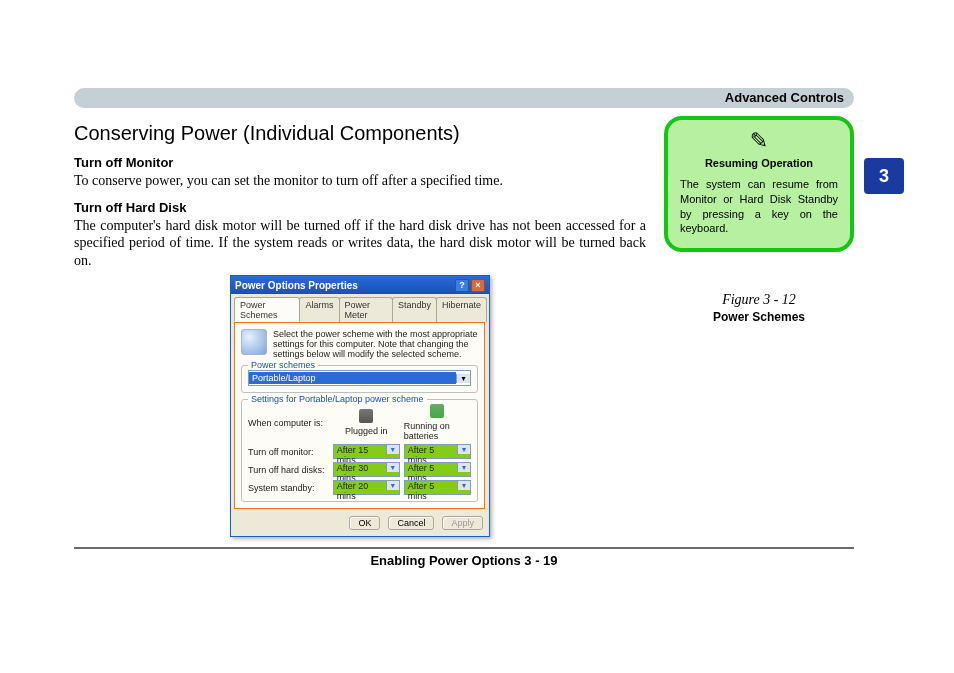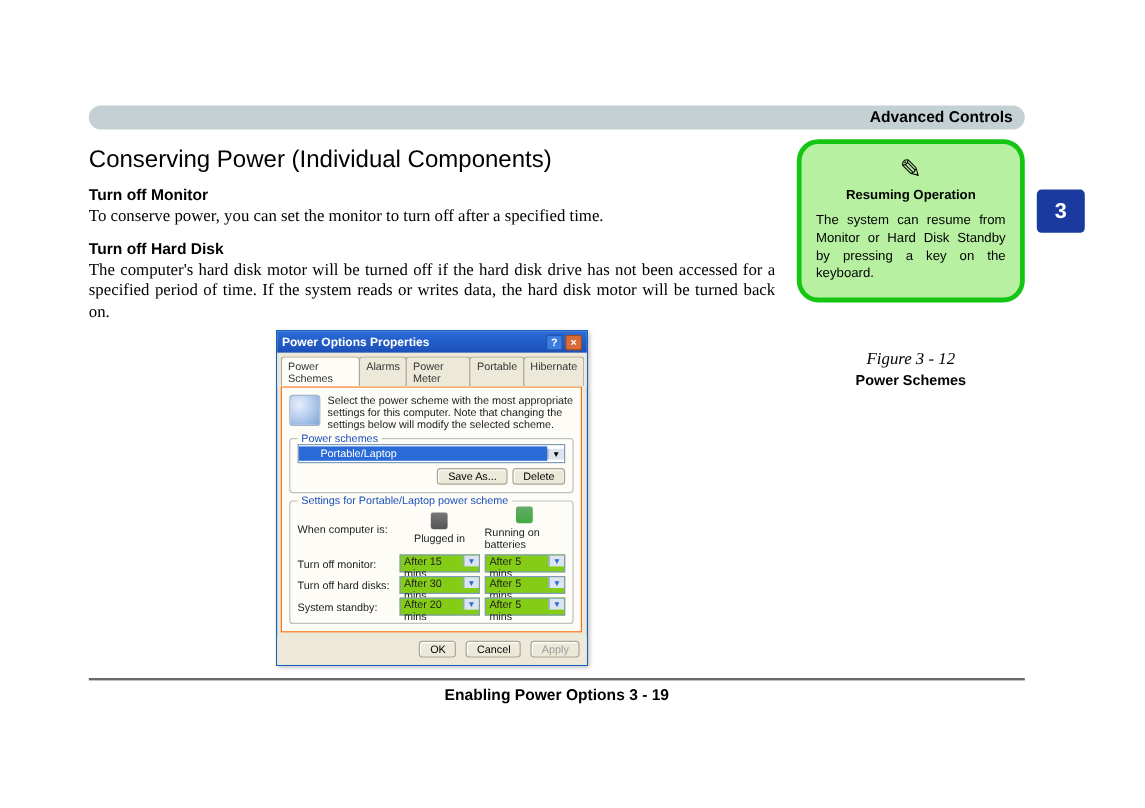--- a/index.html
+++ b/index.html
@@ -206,21 +206,21 @@
     width: 100%;
     height: 16px;
     background: #fff;
     border: 1px solid #7f9db9;
     display: flex; align-items: center;
     font-size: 9px;
   }
   .combo-sel {
     flex:1;
     background:#2a6bd8; color:#fff;
-    padding: 1px 18px;
+    padding: 1px 3px;
   }
   .combo .drop {
     width: 14px; text-align:center; background:#dbe4ef;
     border-left:1px solid #7f9db9; font-size:8px;
   }
   .btn {
     background: #ece9d8;
     border: 1px solid #aca899;
     border-radius: 3px;
     padding: 1px 8px;
@@ -302,38 +302,34 @@
           <div class="dlg-titlebar">
             <span>Power Options Properties</span>
             <span class="spacer"></span>
             <span class="win-btn help">?</span>
             <span class="win-btn">×</span>
           </div>
           <div class="tabs">
             <div class="tab active">Power Schemes</div>
             <div class="tab">Alarms</div>
             <div class="tab">Power Meter</div>
-            <div class="tab">Portable</div>
+            <div class="tab">Standby</div>
             <div class="tab">Hibernate</div>
           </div>
           <div class="tab-body">
             <div class="info-row">
               <div class="info-icon"></div>
               <div>Select the power scheme with the most appropriate settings for this computer. Note that changing the settings below will modify the selected scheme.</div>
             </div>
 
             <div class="fieldset">
               <div class="legend">Power schemes</div>
               <div class="combo">
                 <div class="combo-sel">Portable/Laptop</div>
                 <div class="drop">▾</div>
-              </div>
-              <div class="btn-row">
-                <span class="btn">Save As...</span>
-                <span class="btn">Delete</span>
               </div>
             </div>
 
             <div class="fieldset">
               <div class="legend">Settings for Portable/Laptop power scheme</div>
               <div class="grid">
                 <div>When computer is:</div>
                 <div class="hdr">
                   <span class="plug-icon"></span>
                   <span>Plugged in</span>

